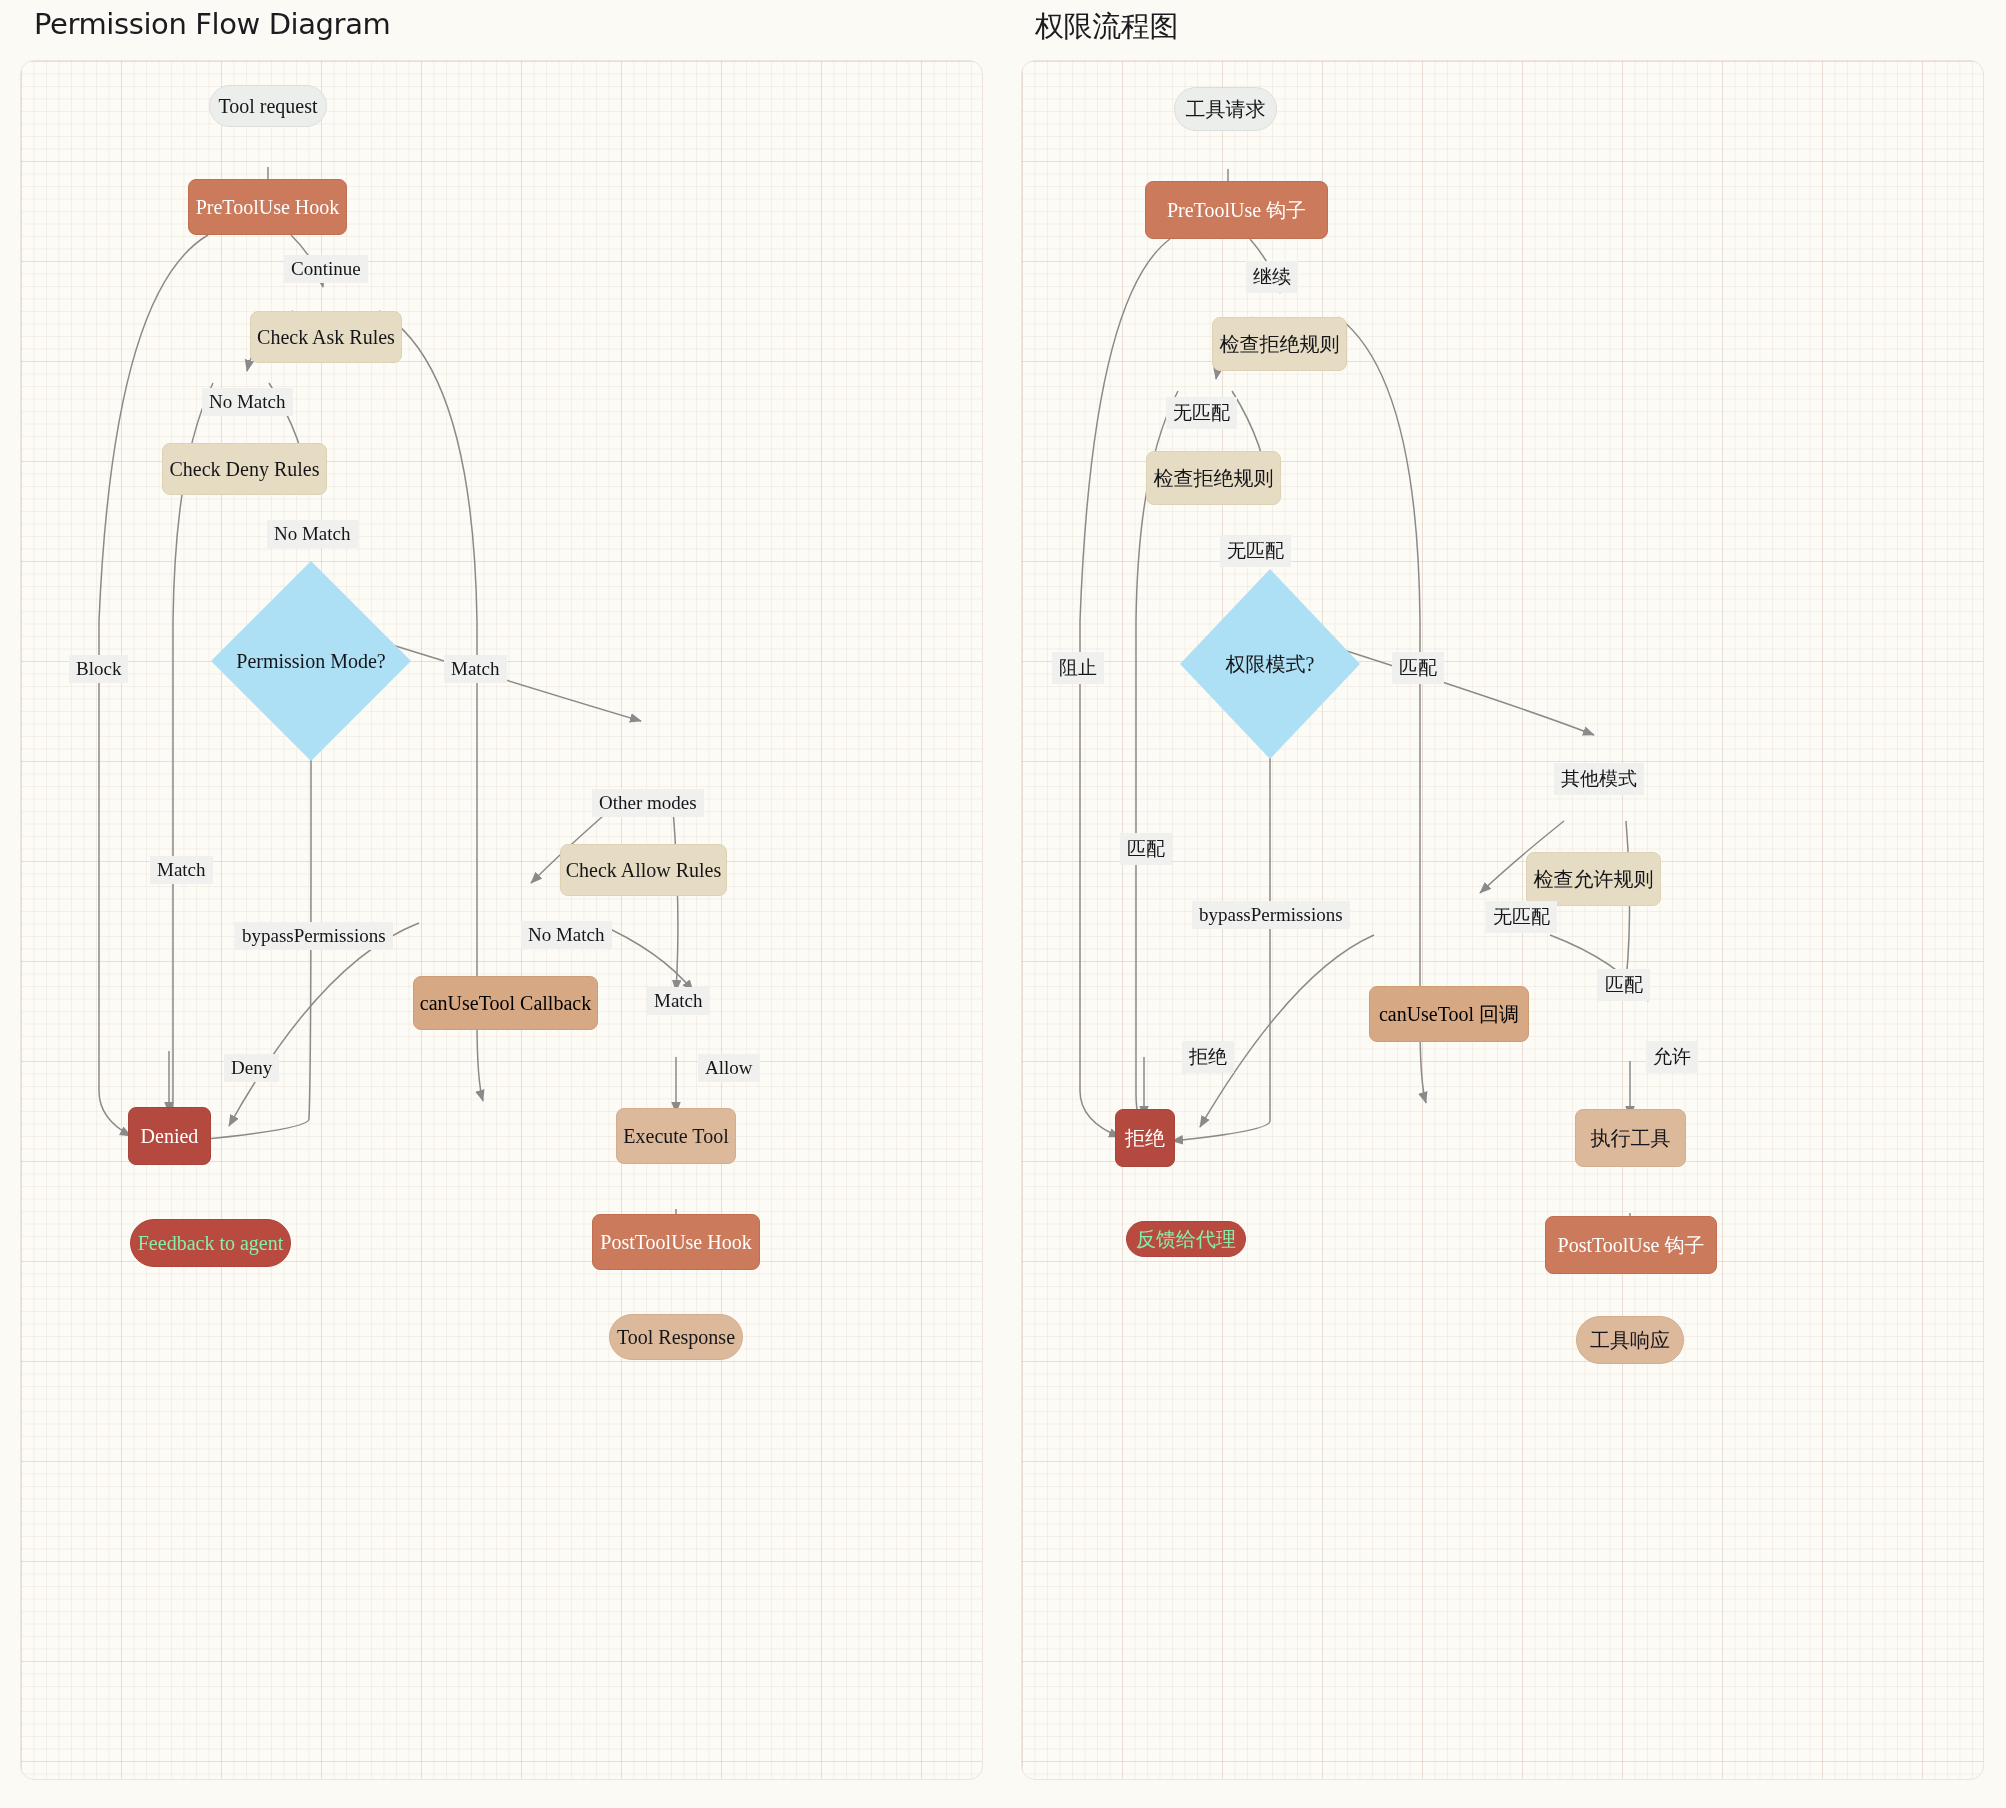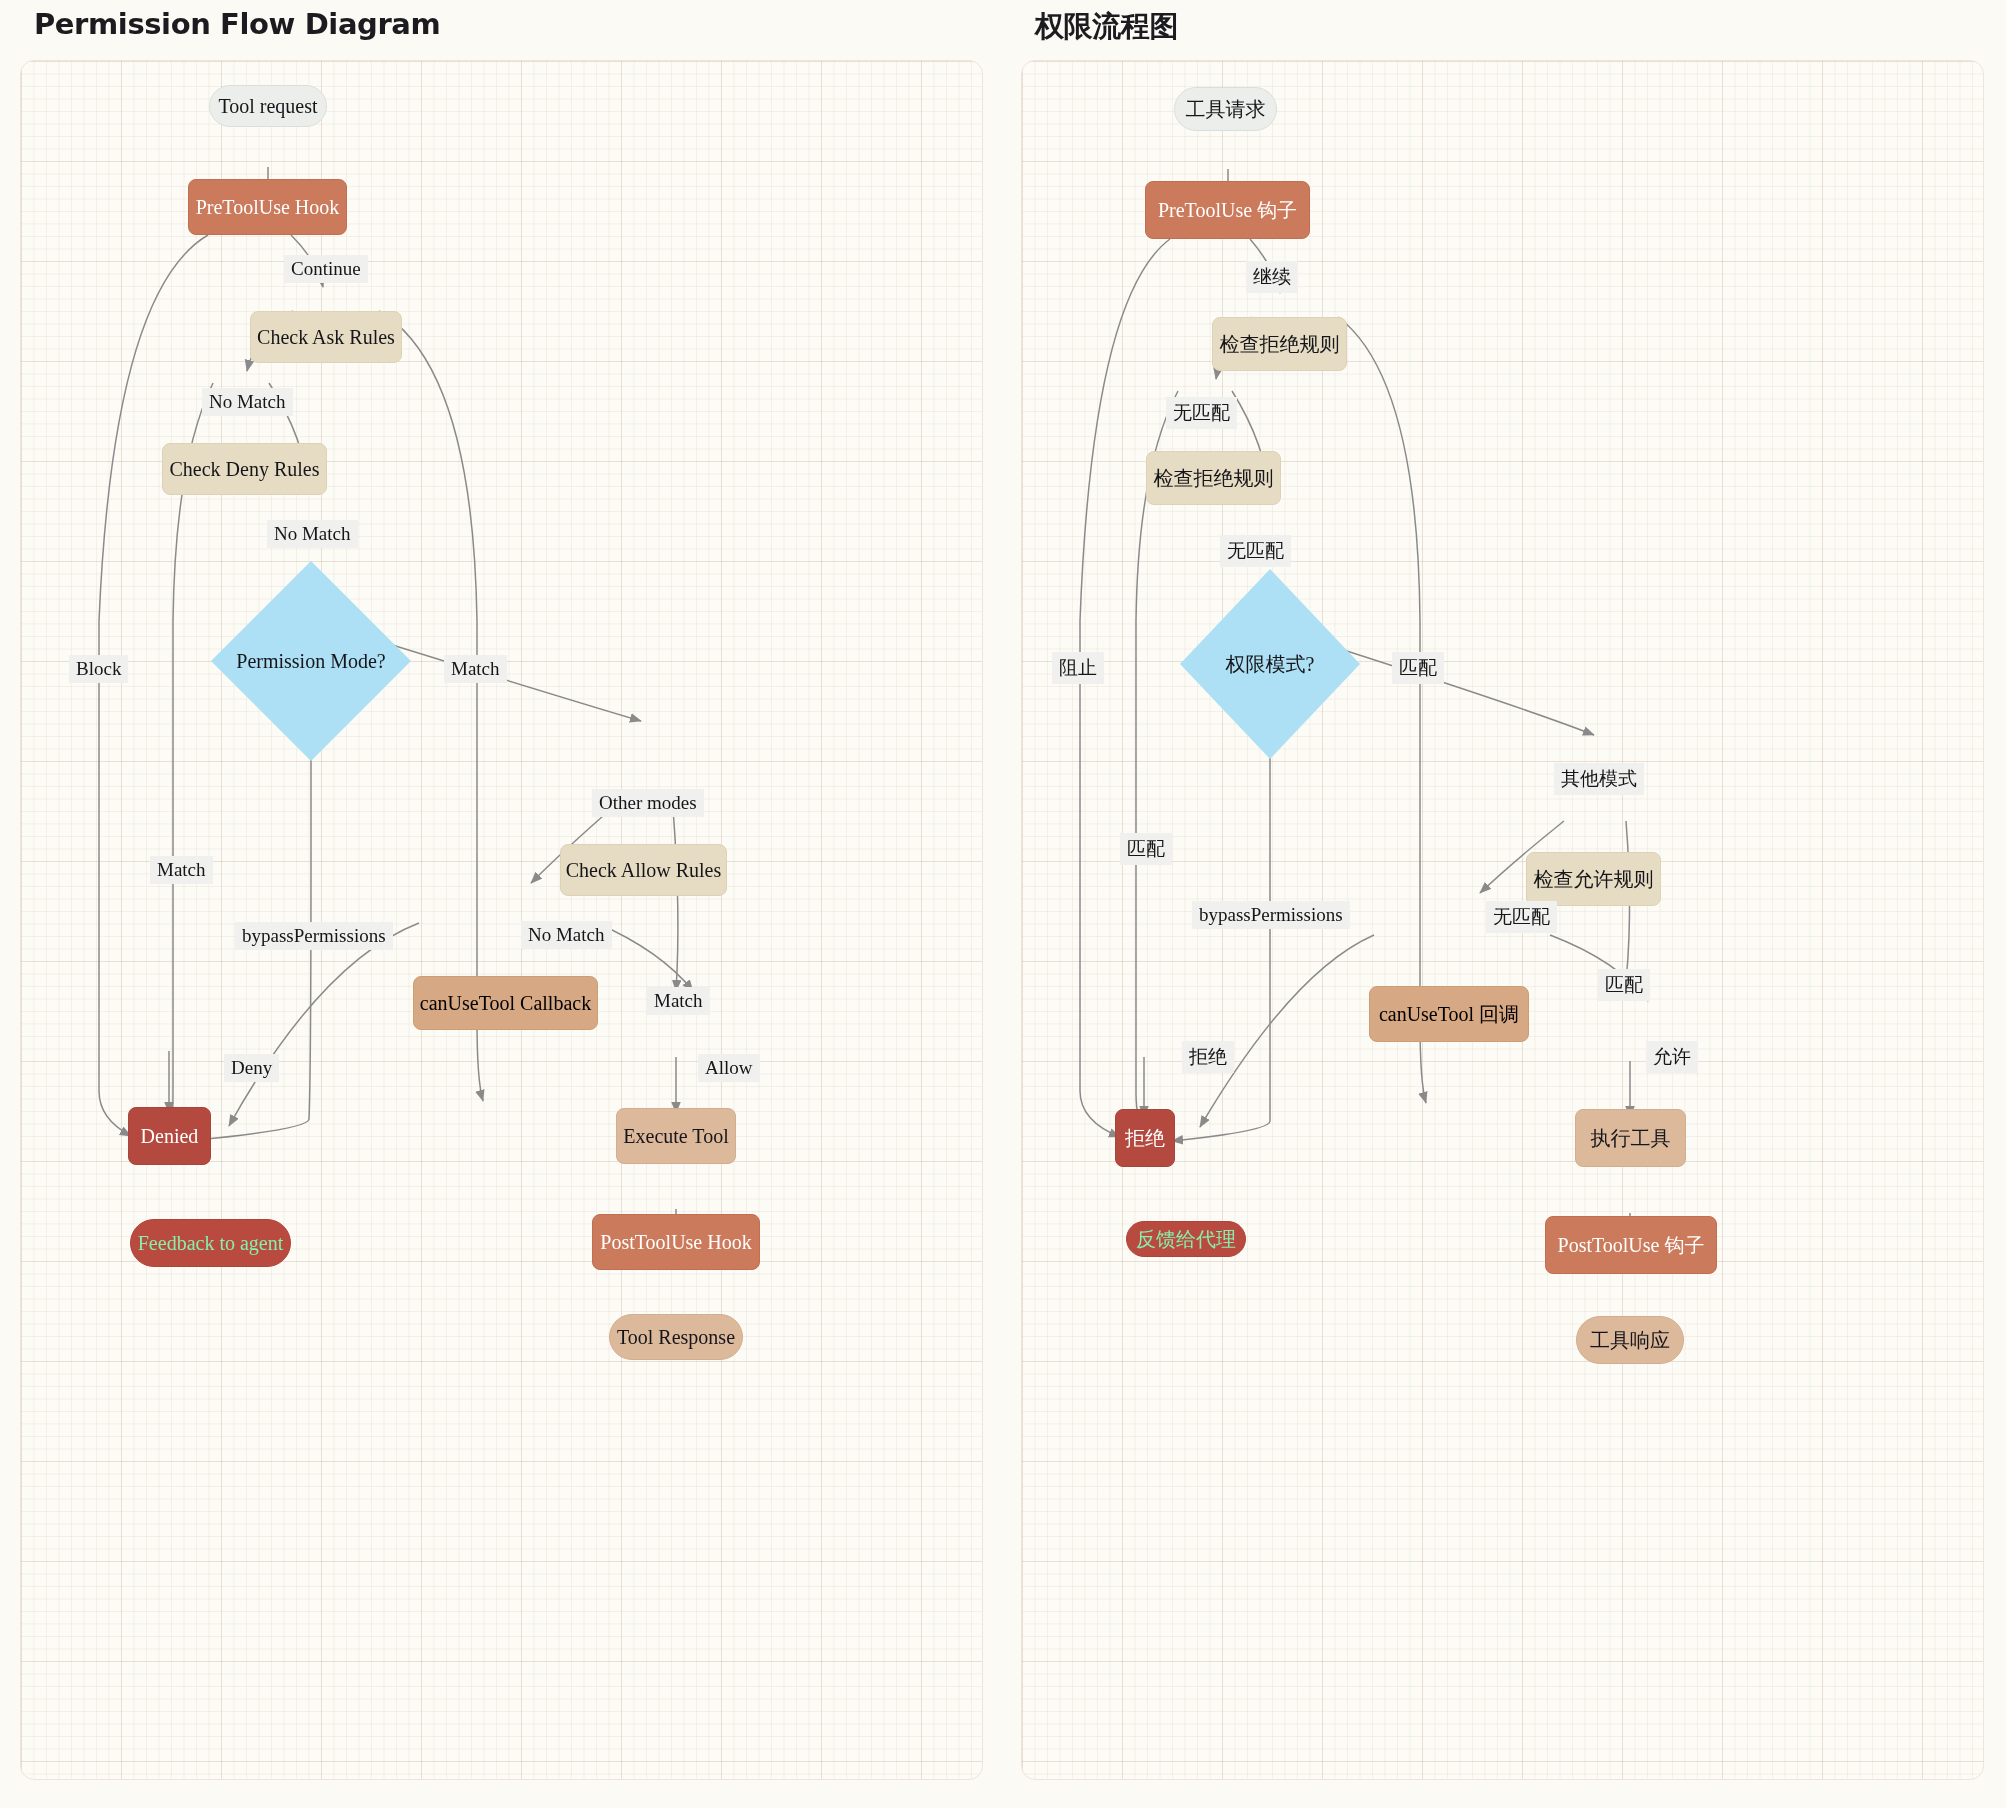--- a/index.html
+++ b/index.html
@@ -20,21 +20,21 @@
   }
   .panel-wrap {
     position: relative;
     width: 963px;
     height: 1808px;
   }
   .panel-title {
     position: absolute;
     top: 7px; left: 14px;
     font-family: "DejaVu Sans", sans-serif;
-    font-weight: bold;
+    font-weight: normal;
     font-size: 29px;
     letter-spacing: -0.4px;
     color: #1b1b20;
     white-space: nowrap;
   }
   .panel {
     position: absolute;
     top: 60px; left: 0;
     width: 963px;
     height: 1720px;
@@ -224,21 +224,21 @@
           <path d="M528,874 Q596,900 626,940"></path>
           <path d="M122,996 L122,1056"></path>
           <path d="M608,1000 L608,1056"></path>
           <path d="M608,1152 L608,1208"></path>
         </g>
       </svg>
 
       <div class="node n-stadium" style="left:152px; top:26px; width:103px; height:44px;">
         <span>工具请求</span>
       </div>
-      <div class="node n-hook" style="left:123px; top:120px; width:165px; height:58px;">
+      <div class="node n-hook" style="left:123px; top:120px; width:183px; height:58px;">
         <span>PreToolUse 钩子</span>
       </div>
       <div class="node n-rule" style="left:190px; top:256px; width:135px; height:54px;">
         <span>检查拒绝规则</span>
       </div>
       <div class="node n-rule" style="left:124px; top:390px; width:135px; height:54px;">
         <span>检查拒绝规则</span>
       </div>
       <div class="node n-diamond" style="left:158px; top:508px; width:180px; height:190px;">
         <div class="dshape" style="clip-path: polygon(50% 0%, 100% 50%, 50% 100%, 0% 50%);"></div>

